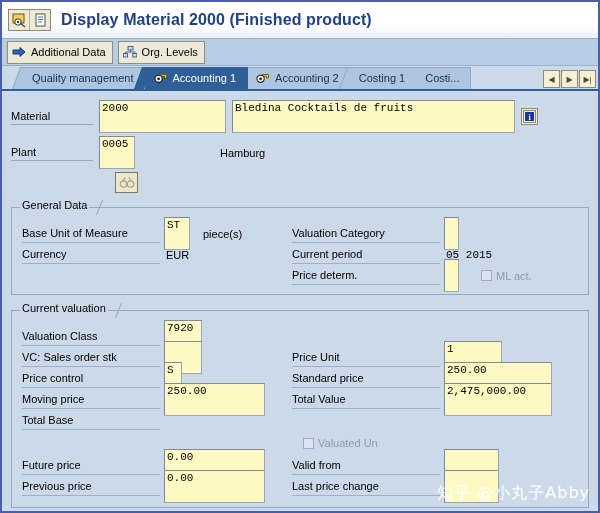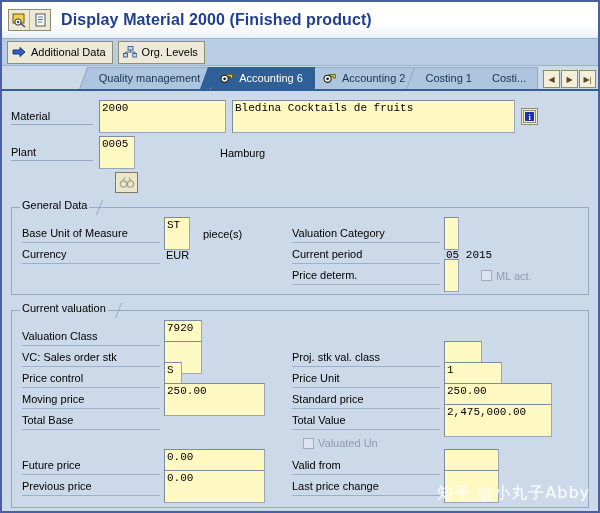--- a/index.html
+++ b/index.html
@@ -84,26 +84,25 @@
     white-space: nowrap;
     cursor: default;
   }
   .tbtn .gl { margin-right: 5px; display: flex; align-items: center; }
 
   
   .tabstrip {
     position: relative;
     height: 23px;
     background: #ccd9e8;
-    padding-left: 27px;
+    padding-left: 21px;
     box-sizing: border-box;
     display: flex;
     align-items: flex-end;
     overflow: hidden;
-    justify-content: center;
   }
   .tab {
     height: 21px;
     line-height: 21px;
     background: #adc5de;
     color: #173352;
     padding: 0 11px 0 9px;
     font-size: 11px;
     white-space: nowrap;
     border-top: 1px solid #8fa9c6;
@@ -356,21 +355,21 @@
       <span>Quality management</span>
     </div>
     <div class="tab active">
       <span class="ticon-sm">
         <svg width="14" height="12" viewBox="0 0 14 12">
           <path d="M6 1.5 H12.5 V5 H10.5 V3.2 H6 Z" fill="#f2d24a" stroke="#6b5a14" stroke-width="0.9"></path>
           <circle cx="4.6" cy="5.8" r="3.6" fill="#ffffff" stroke="#1a1a1a" stroke-width="1.1"></circle>
           <circle cx="4.6" cy="5.8" r="1.4" fill="#1a1a1a"></circle>
         </svg>
       </span>
-      <span>Accounting 6</span>
+      <span>Accounting 1</span>
     </div>
     <div class="tab">
       <span class="ticon-sm">
         <svg width="14" height="12" viewBox="0 0 14 12">
           <path d="M6 1.5 H12.5 V5 H10.5 V3.2 H6 Z" fill="#f2d24a" stroke="#6b5a14" stroke-width="0.9"></path>
           <circle cx="4.6" cy="5.8" r="3.6" fill="#ffffff" stroke="#1a1a1a" stroke-width="1.1"></circle>
           <circle cx="4.6" cy="5.8" r="1.4" fill="#1a1a1a"></circle>
         </svg>
       </span>
       <span>Accounting 2</span>
@@ -481,24 +480,20 @@
             <div class="fld fvalue" style="width:101px;">250.00</div>
           </div>
           <div class="frow">
             <div class="flabel" style="width:138px;">Total Base</div>
           </div>
         </div>
 
         <div class="col" style="width:280px;">
           <div class="frow"></div>
           <div class="frow">
-            <div class="flabel" style="width:148px;">Proj. stk val. class</div>
-            <div class="fld fvalue" style="width:38px;"></div>
-          </div>
-          <div class="frow">
             <div class="flabel" style="width:148px;">Price Unit</div>
             <div class="fld fvalue" style="width:58px;">1</div>
           </div>
           <div class="frow">
             <div class="flabel" style="width:148px;">Standard price</div>
             <div class="fld fvalue" style="width:108px;">250.00</div>
           </div>
           <div class="frow">
             <div class="flabel" style="width:148px;">Total Value</div>
             <div class="fld fvalue" style="width:108px;">2,475,000.00</div>

